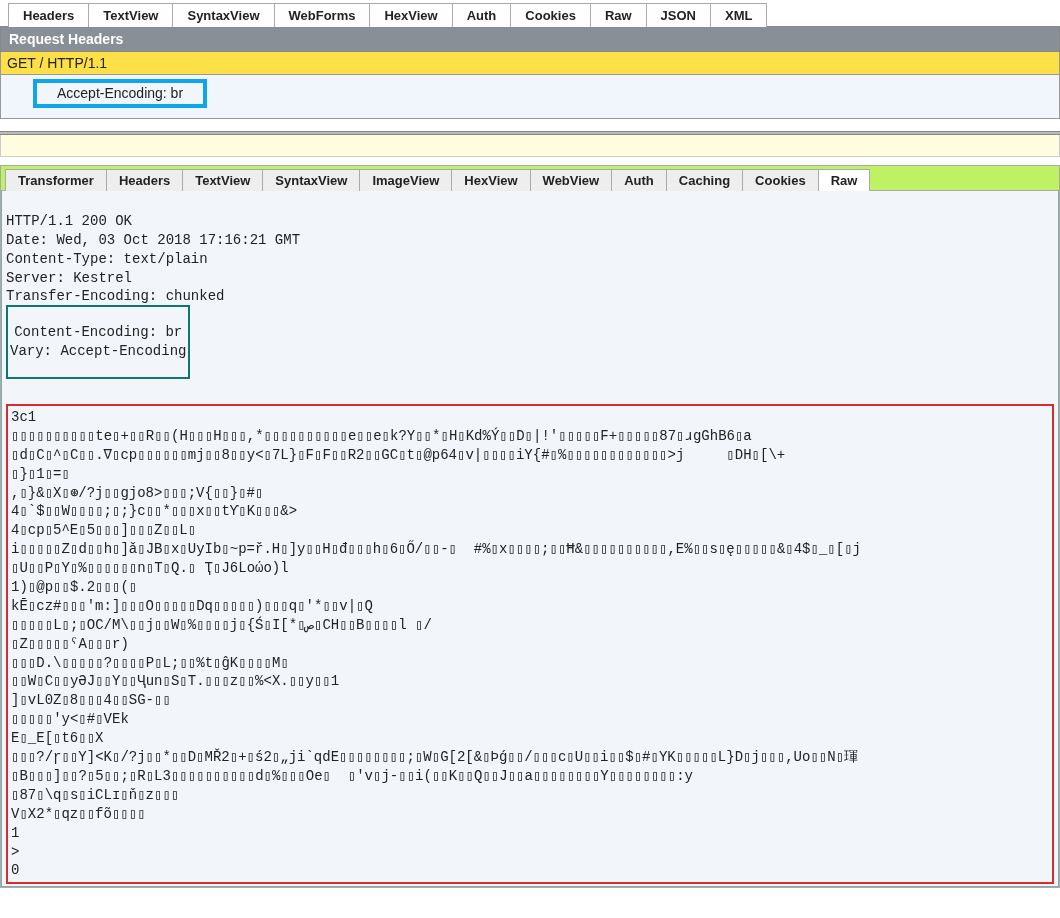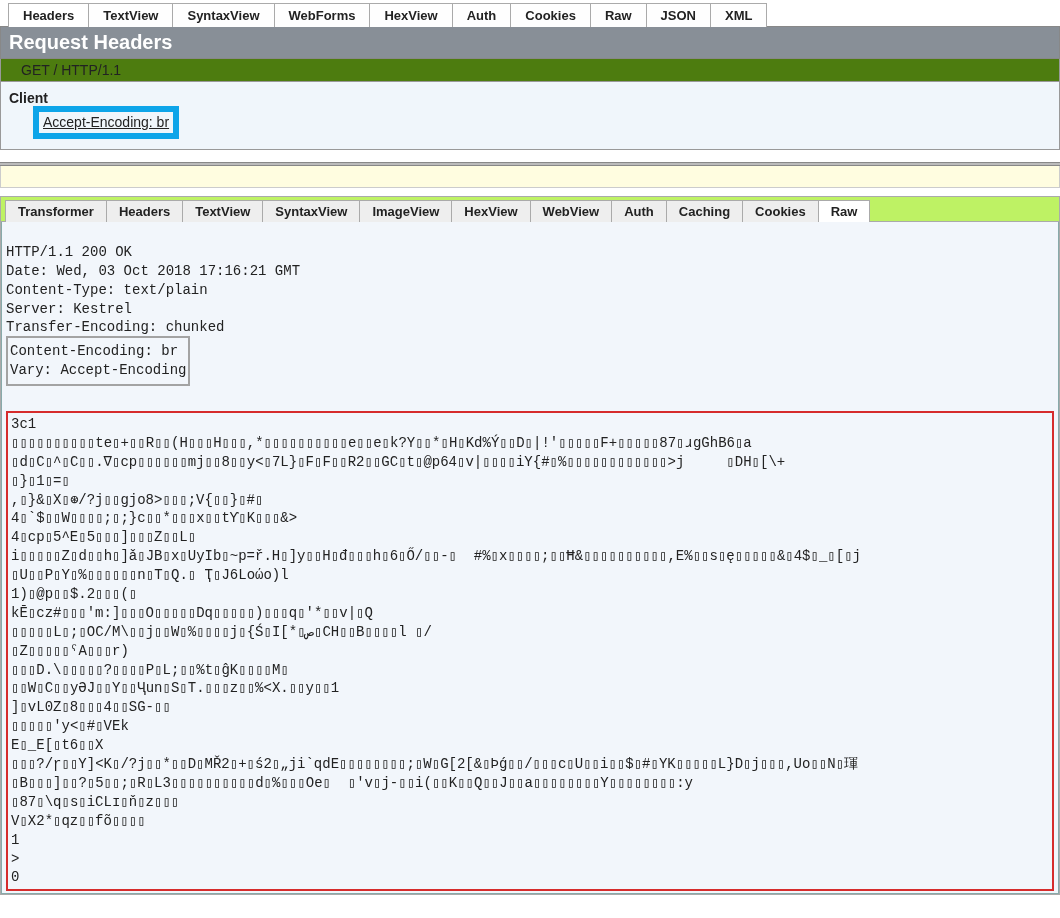--- a/index.html
+++ b/index.html
@@ -35,52 +35,51 @@
   }
   .tabstrip.top { background: transparent; border-bottom: none; padding-top: 2px; }
   .tabstrip.top .tab { background: #fefefe; }
   .tabstrip.top .tab.active { background: #fff; }
 
   .section-header {
     background: #888f97;
     color: #fff;
     font-weight: bold;
     padding: 4px 8px;
-    font-size: 20px;
+    font-size: 14px;
     border: 1px solid #888;
   }
   .req-first-line {
     border: 1px solid #999;
     border-top: none;
-    padding: 3px 20px;
-    background: #4d7c0f;
+    padding: 3px 6px;
+    background: #fde047;
     font-size: 14px;
   }
   .req-headers-block {
     border: 1px solid #999;
     border-top: none;
     background: #f0f6fb;
     padding: 4px 8px 10px 8px;
   }
   .req-group-title {
     font-weight: bold;
     font-size: 14px;
     margin-top: 4px;
   }
   .req-header-line {
     font-size: 14px;
     margin-left: 24px;
     line-height: 1.5;
     display: inline-block;
   }
   .hl-box {
-    border: 6px solid #0ea5e9;
-    padding: 0 4px;
+    border: 4px solid #0ea5e9;
+    padding: 0 20px;
     display: inline-block;
-    text-decoration: underline;
   }
 
   .divider {
     height: 4px;
     background: #bbb;
     border-top: 1px solid #888;
     border-bottom: 1px solid #888;
     margin-top: 12px;
   }
   .yellow-band {
@@ -107,24 +106,25 @@
     border-top: none;
     padding: 2px 4px;
     white-space: pre-wrap;
     word-break: break-all;
   }
   .resp-head {
     display: inline;
     margin-top: 24px;
   }
   .resp-hl {
-    border: 2px solid #a3a3a3;
+    border: 2px solid #0f766e;
     display: inline-block;
-    padding: 4px 2px;
+    padding: 16px 2px;
     margin-top: -1px;
+    text-align: center;
   }
   .body-hl {
     border: 2px solid #d62c2c;
     padding: 2px 3px;
     margin-top: 6px;
   }
 </style>
 </head>
 <body>
 
@@ -137,21 +137,20 @@
     <div class="tab">Auth</div>
     <div class="tab">Cookies</div>
     <div class="tab">Raw</div>
     <div class="tab">JSON</div>
     <div class="tab">XML</div>
   </div>
 
 <div class="section-header">Request Headers</div>
 <div class="req-first-line">GET / HTTP/1.1</div>
 <div class="req-headers-block" id="req-groups">
-    <div class="req-group-title">Client</div>
     <div><span class="req-header-line hl-box">Accept-Encoding: br</span></div>
   </div>
 
 <div class="divider"></div>
 <div class="yellow-band"></div>
 
 <div class="lower">
   <div class="tabstrip" id="resp-tabs">
       <div class="tab">Transformer</div>
       <div class="tab">Headers</div>

